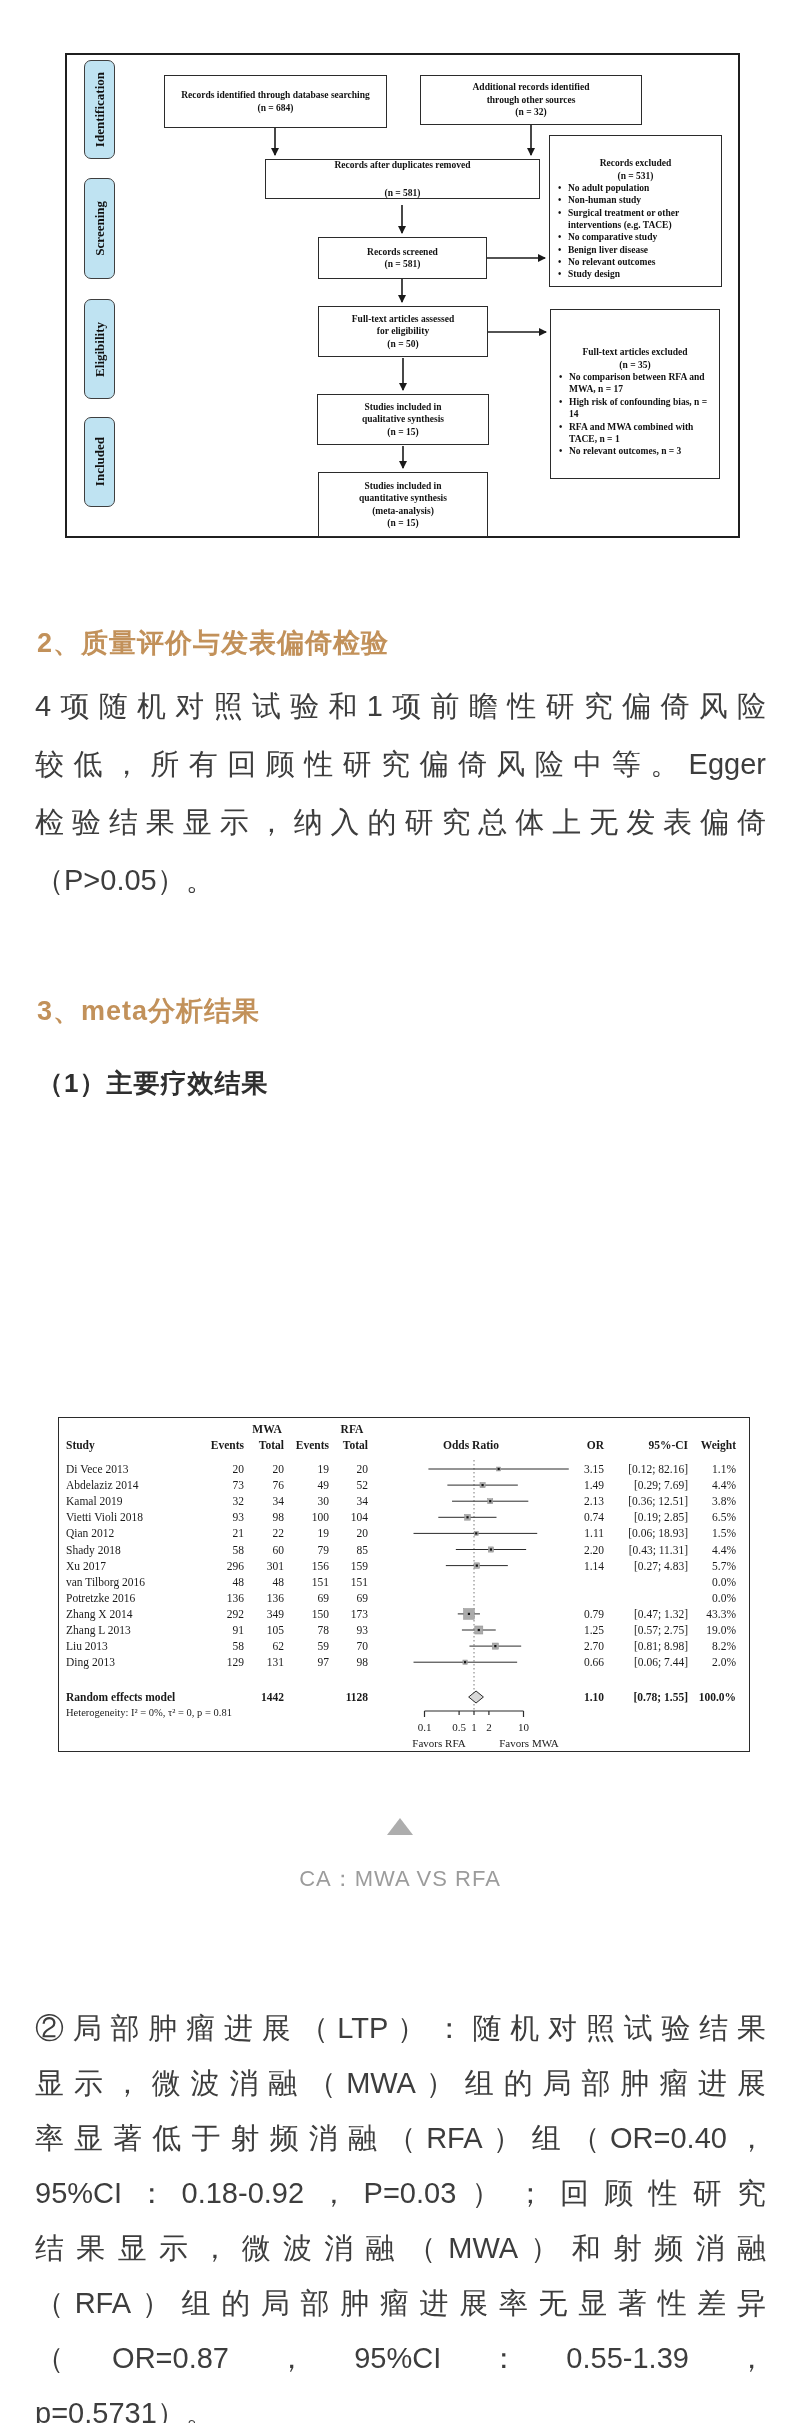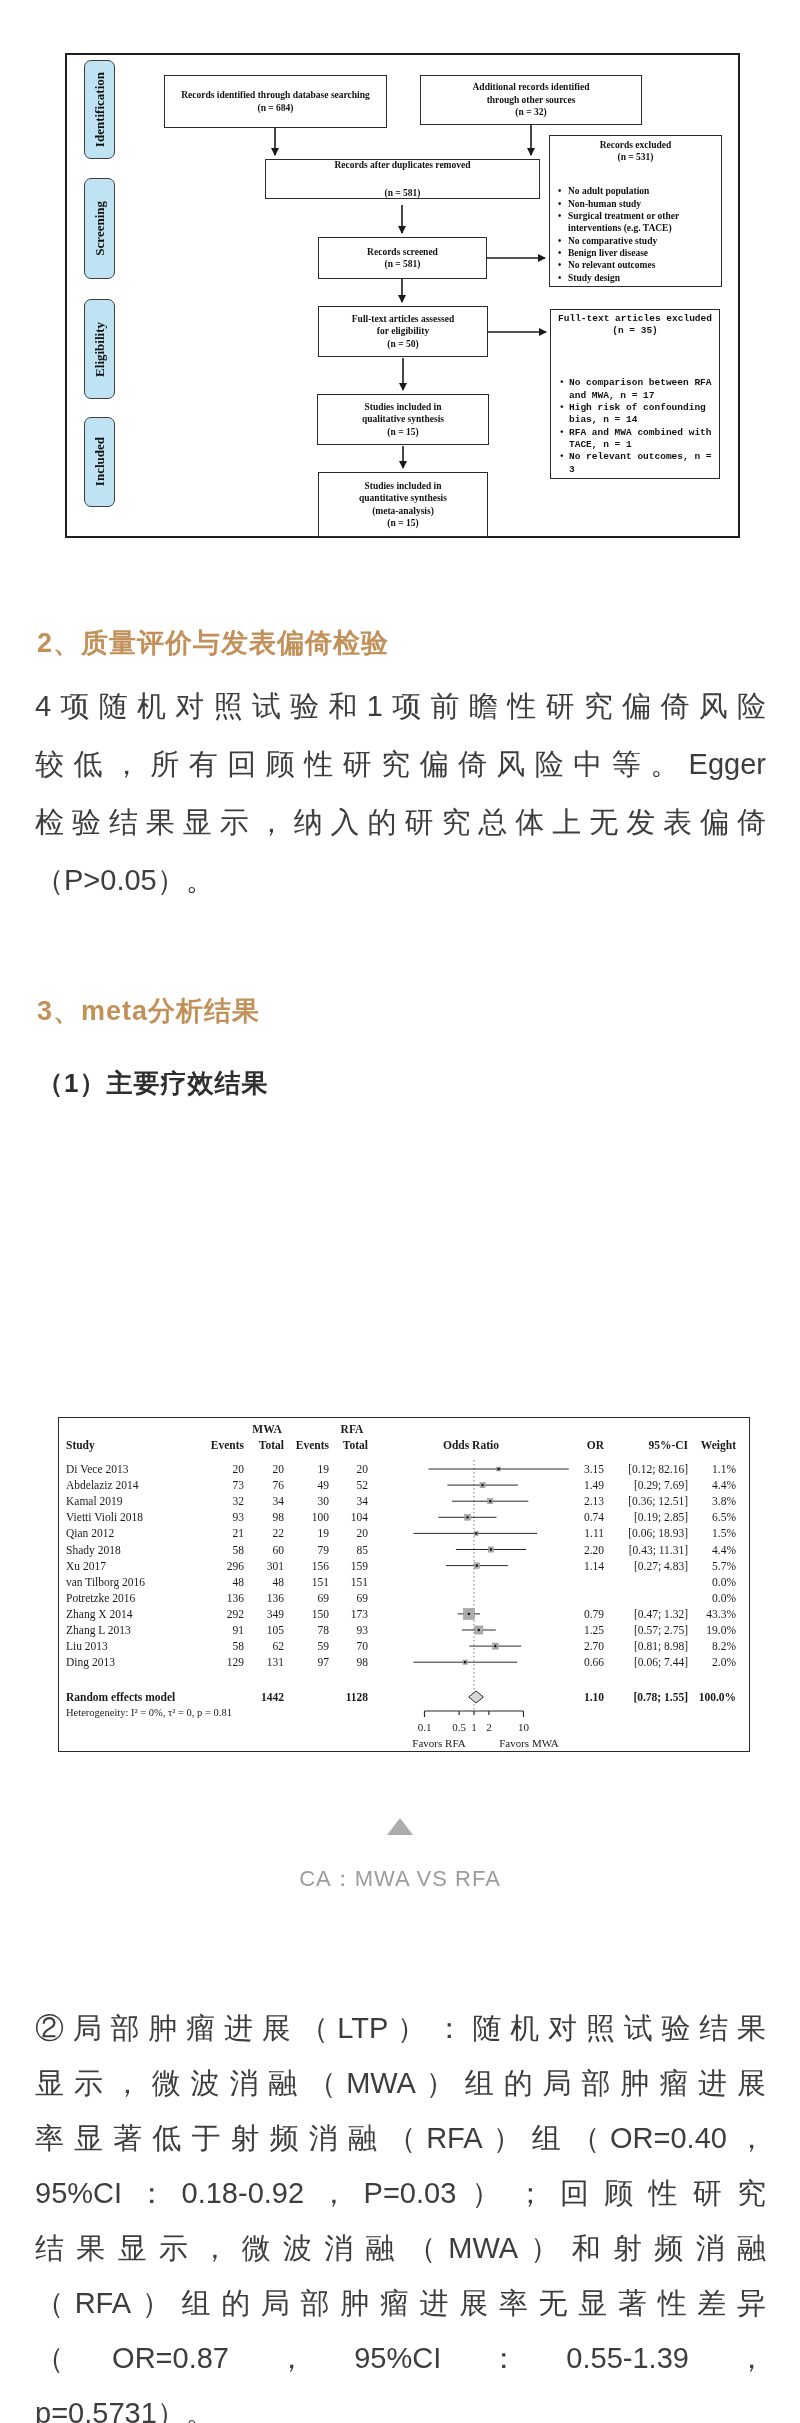--- a/index.html
+++ b/index.html
@@ -16,21 +16,21 @@
   
   .flowchart{position:absolute;left:65px;top:53px;width:675px;height:485px;
              border:2px solid #1f1f1f;background:#fff;box-sizing:border-box;}
   .stage{position:absolute;left:17px;width:31px;background:var(--ribbon);
          border:1.5px solid #3f3f3f;border-radius:7px;display:flex;align-items:center;justify-content:center;box-sizing:border-box;}
   .stage span{writing-mode:vertical-rl;transform:rotate(180deg);
               font-family:"Liberation Serif",serif;font-weight:bold;font-size:13px;color:#111;}
   .fbox{position:absolute;border:1.5px solid #2b2b2b;background:#fff;box-sizing:border-box;
         font-family:"Liberation Serif",serif;font-weight:bold;font-size:9.5px;line-height:1.3;color:#111;
         display:flex;flex-direction:column;justify-content:center;text-align:center;padding:2px 4px;}
-  .fbox.listbox{justify-content:space-between;padding-top:3px;}
+  .fbox.listbox{justify-content:center;padding-top:18px;}
   .bullet-wrap{text-align:left;}
   .bullet-wrap > div{position:relative;padding-left:14px;text-align:left;}
   .bullet-wrap > div::before{content:"\2022";position:absolute;left:4px;}
   .arrows{position:absolute;left:0;top:0;width:675px;height:485px;pointer-events:none;}
 
   
   .h-accent{position:absolute;left:37px;font-size:27px;font-weight:bold;color:var(--accent);letter-spacing:1px;white-space:nowrap;}
   .h-sub{position:absolute;left:37px;font-size:26px;font-weight:bold;color:#2f2f2f;letter-spacing:1px;white-space:nowrap;}
   .para{position:absolute;left:35px;width:731px;font-size:29px;color:var(--body);}
   .para > div{height:58px;line-height:58px;overflow:hidden;
@@ -105,21 +105,21 @@
         <div>Records screened</div>
         <div>(n = 581)</div>
       </div>
 
     <div class="fbox" style="left:251px;top:251px;width:170px;height:51px;">
         <div>Full-text articles assessed</div>
         <div>for eligibility</div>
         <div>(n = 50)</div>
       </div>
 
-    <div class="fbox listbox" style="left:483px;top:254px;width:170px;height:170px;font-family:Liberation Mono, monospace;">
+    <div class="fbox listbox" style="left:483px;top:254px;width:170px;height:170px;">
       <div>
           <div>Full-text articles excluded</div>
           <div>(n = 35)</div>
         </div>
       <div class="bullet-wrap">
           <div>No comparison between RFA and MWA, n = 17</div>
           <div>High risk of confounding bias, n = 14</div>
           <div>RFA and MWA combined with TACE, n = 1</div>
           <div>No relevant outcomes, n = 3</div>
         </div>

